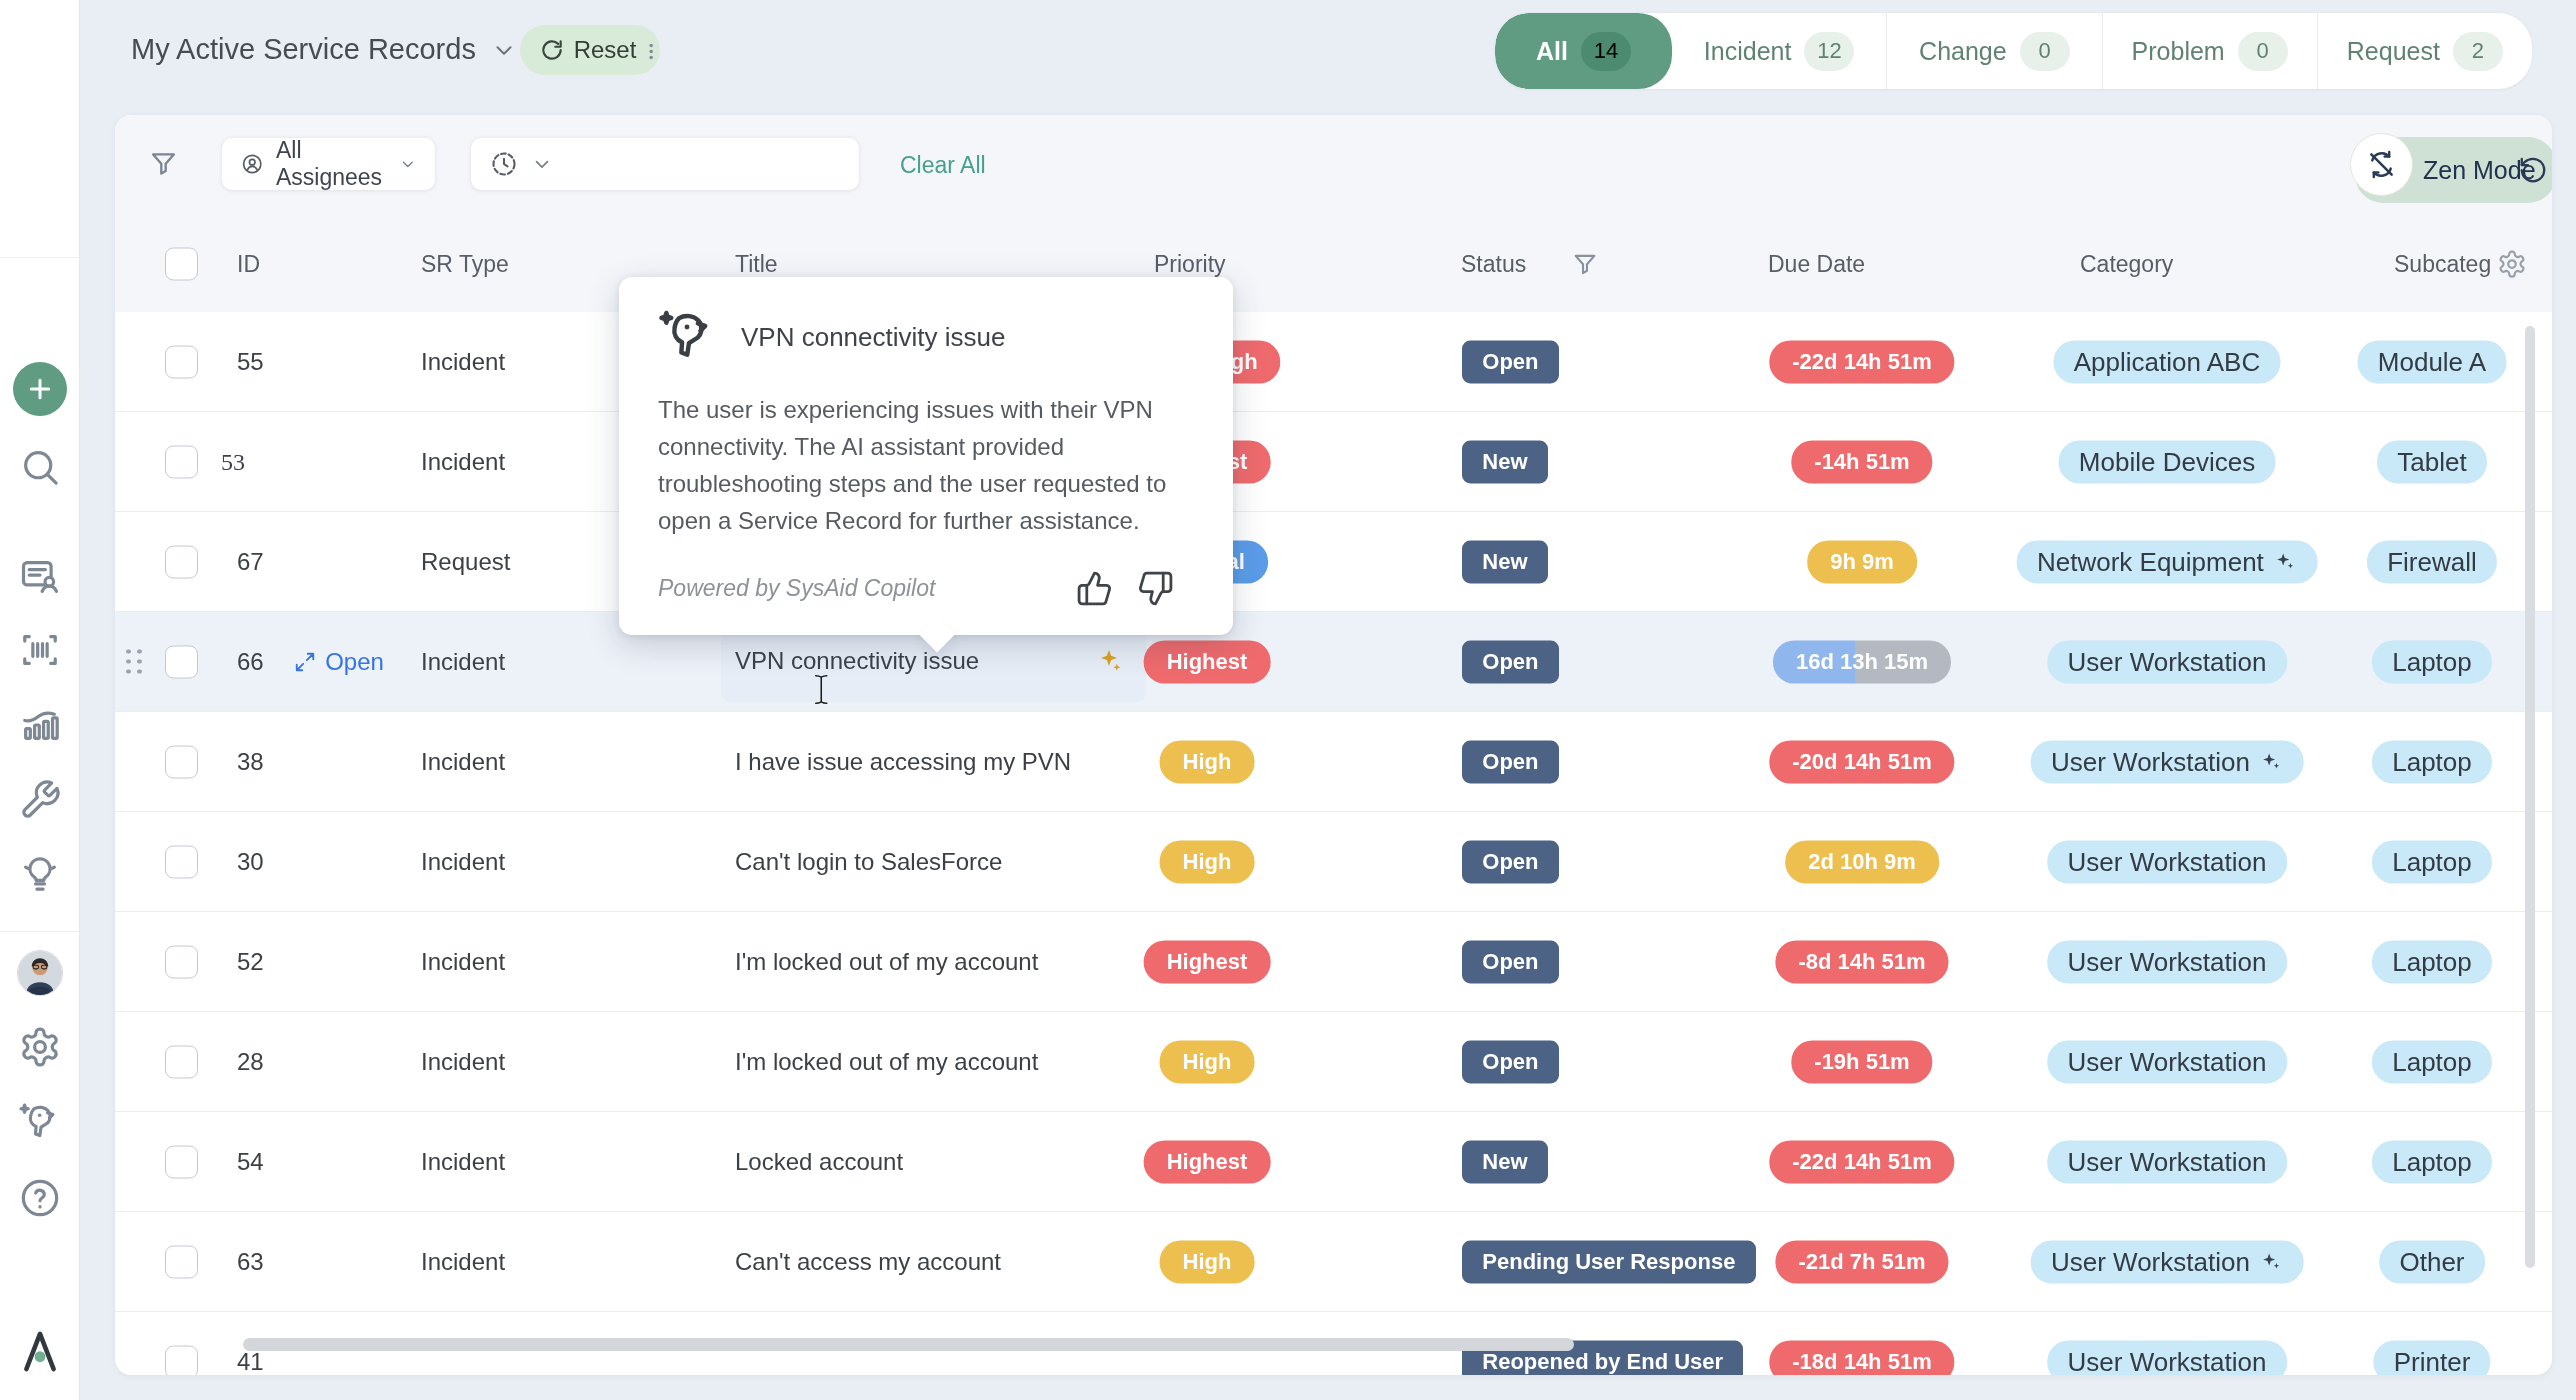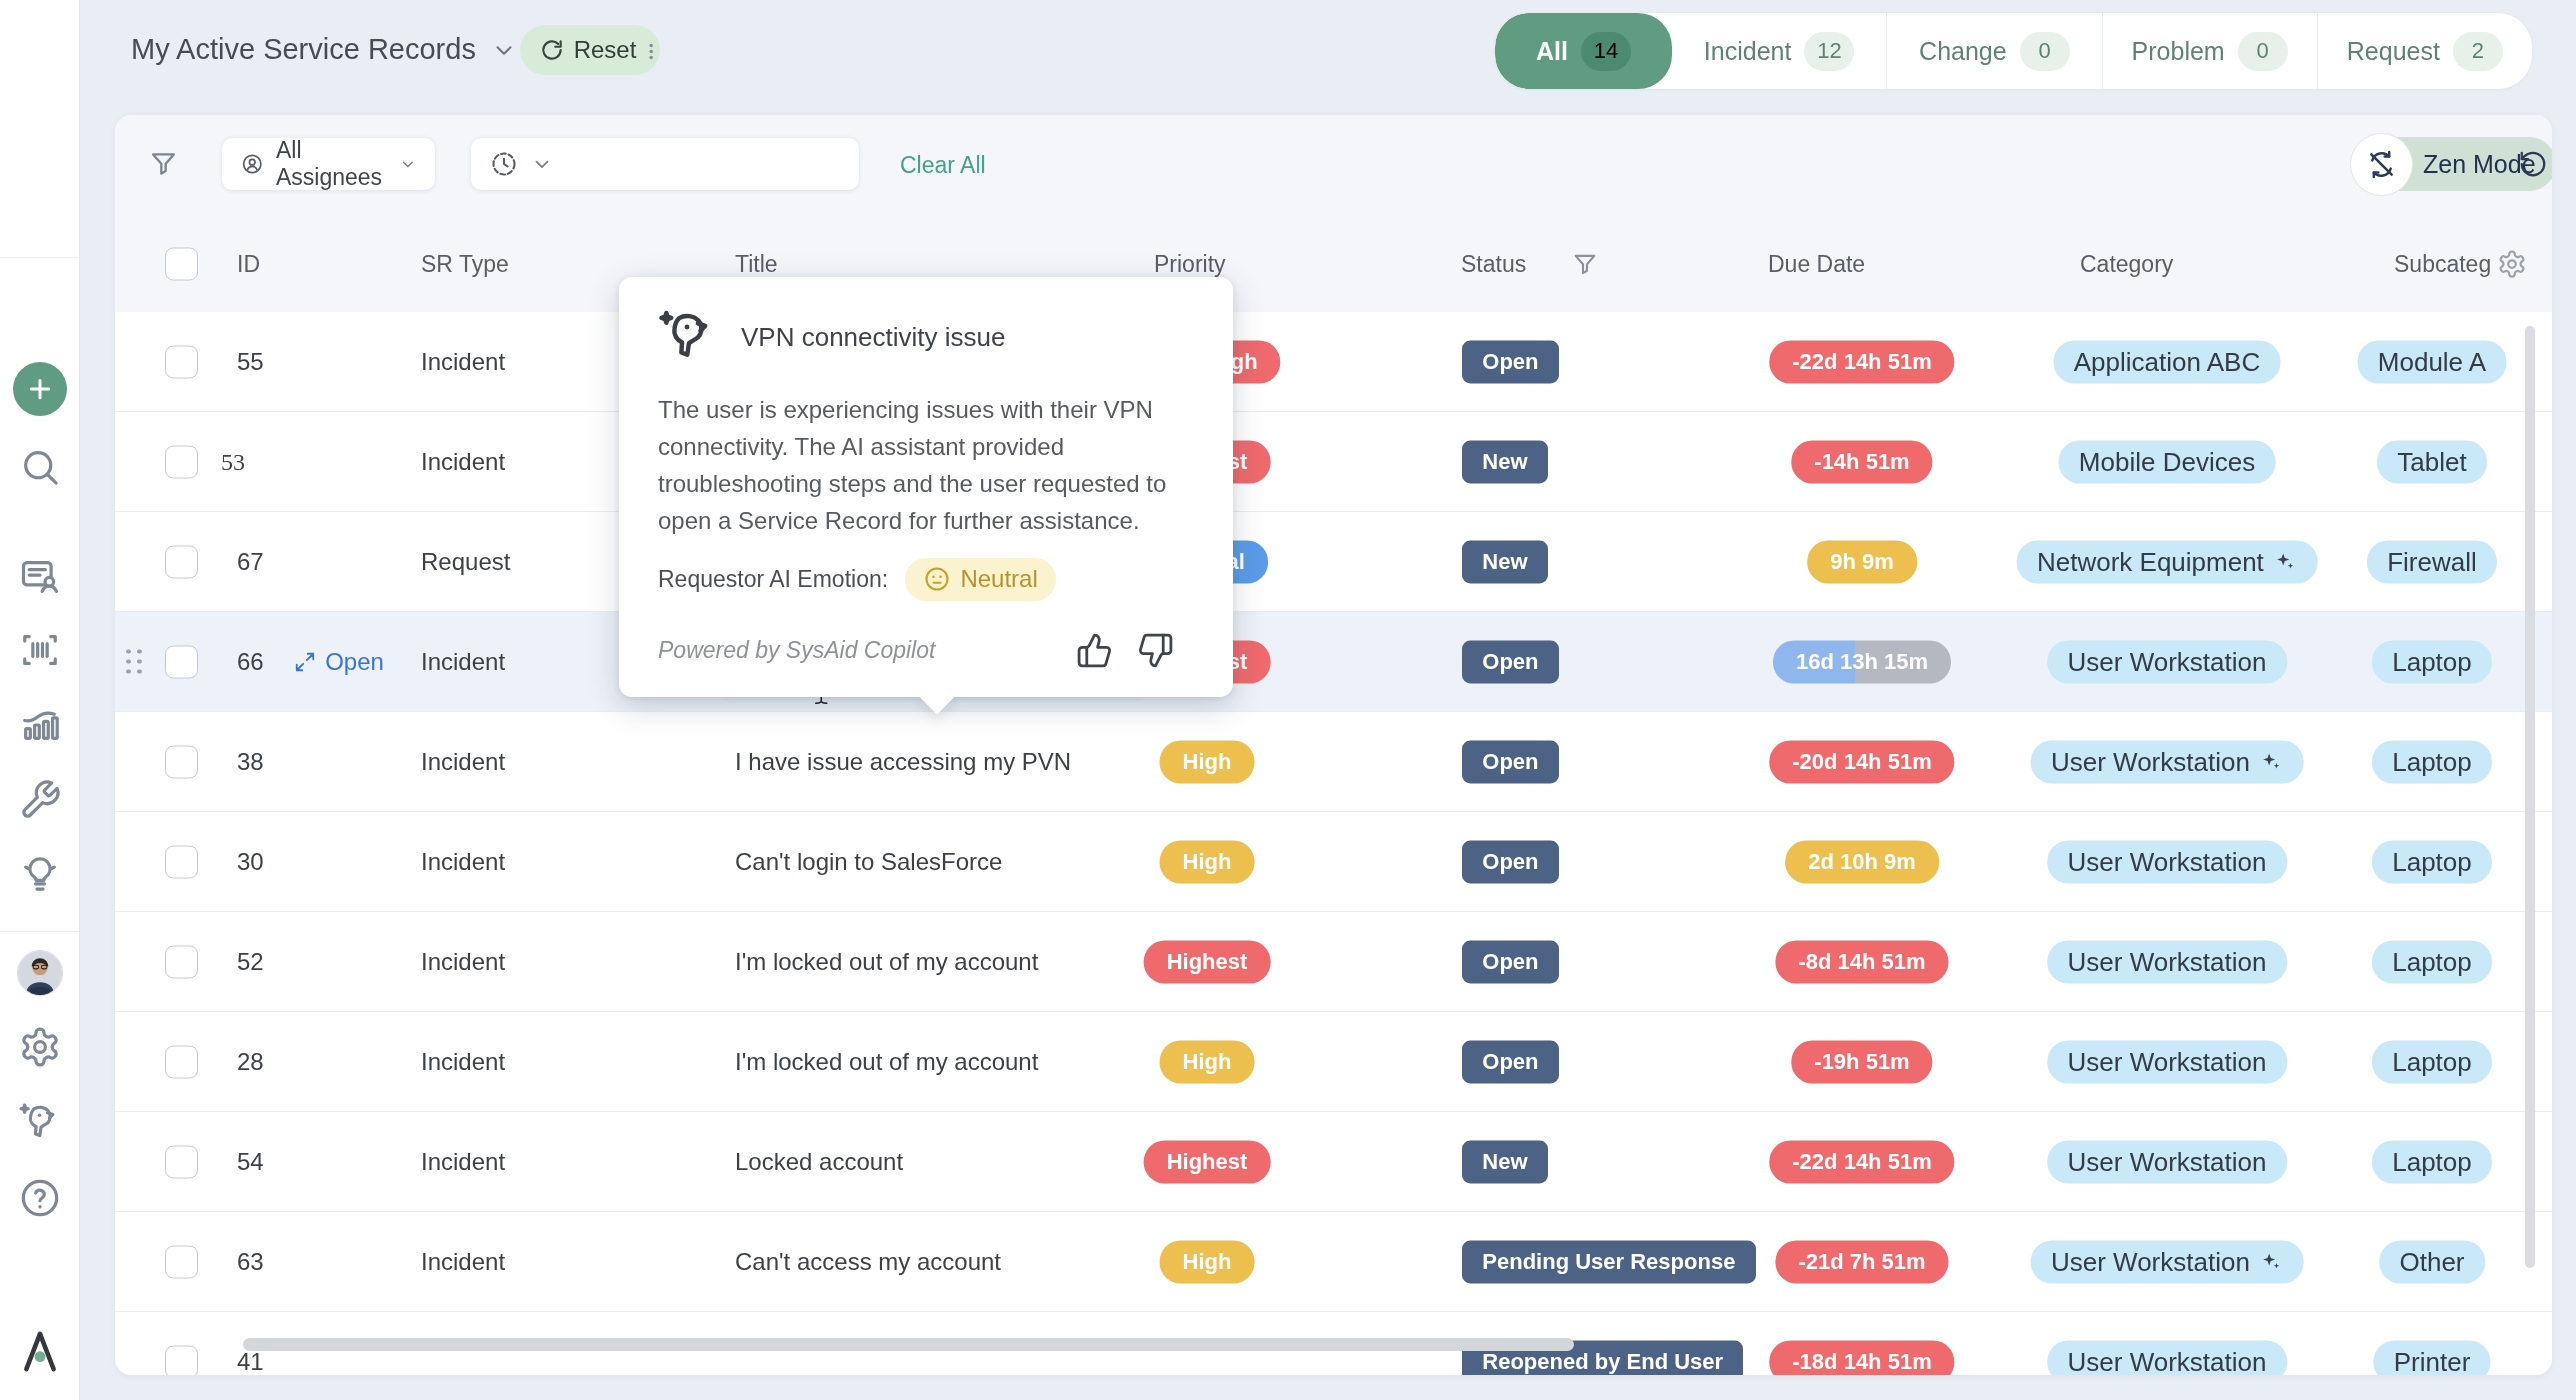--- a/index.html
+++ b/index.html
@@ -39,21 +39,21 @@
   #card-top{position:absolute;left:0;top:0;width:100%;height:197px;background:#f4f6fa;}
 
   
   #funnel-main{position:absolute;left:33px;top:33px;width:31px;height:31px;color:#7b8594;cursor:pointer;}
   .chip{position:absolute;top:23px;height:52px;background:#fff;border-radius:10.2px;box-shadow:0 0.9px 4.6px rgba(25,35,60,.10);display:flex;align-items:center;gap:13px;padding:0 18.5px;font-size:23px;color:#3f454d;cursor:pointer;}
   .chip .ic{width:28px;height:28px;color:#565d66;}
   .chip .chev{width:22px;height:22px;color:#767d86;}
   #chip-assignee{left:107px;width:176px;}
   #chip-status{left:356px;width:351px;}
   #clear-all{position:absolute;left:785px;top:37px;font-size:23px;color:#45a08d;cursor:pointer;}
-  #zen-pill{position:absolute;left:2240px;top:22px;width:201px;height:54px;background:#cfe0d5;border-radius:28px;cursor:pointer;}
+  #zen-pill{position:absolute;left:2240px;top:22px;width:201px;height:66px;background:#cfe0d5;border-radius:28px;cursor:pointer;}
   #zen-circle{position:absolute;left:-5.5px;top:-3.7px;width:61px;height:61px;border-radius:50%;background:#fff;border:0.9px solid #e0e7e1;display:flex;align-items:center;justify-content:center;color:#2c3a55;}
   #zen-circle .ic{width:33px;height:33px;}
   #zen-label{position:absolute;left:68px;top:50%;transform:translateY(-50%);font-size:25px;color:#22324e;}
   #zen-rot{position:absolute;left:163px;top:50%;transform:translateY(-50%);width:30px;height:30px;color:#2c3a55;}
 
   
   #thead{position:absolute;left:0;top:100px;width:100%;height:97px;font-size:23px;color:#585d66;}
   .th{position:absolute;top:50%;transform:translateY(-50%);cursor:pointer;white-space:nowrap;}
   .cb{width:33px;height:33px;border:1.8px solid #c2c8d2;border-radius:8.3px;background:#fff;box-sizing:border-box;cursor:pointer;}
   #th-funnel{position:absolute;left:1456px;top:50%;transform:translateY(-50%);width:28px;height:28px;color:#8a919b;cursor:pointer;}
@@ -617,34 +617,20 @@
     <div id="tt-icon">
         <svg viewBox="0 0 24 24" fill="none" stroke="currentColor" stroke-width="1.8" stroke-linecap="round" stroke-linejoin="round">
           <path d="M8.6 4.1c2.6-1.5 6.1-1 7.9 1.1 1.7 2 1.5 5-.3 6.8l-3.6 2.3-.7 4.7-2.4-.9.3-4.1c-2.2-.9-3.5-3.2-3.1-5.6.2-1.5.8-3.2 1.9-4.3z"></path>
           <circle cx="11.8" cy="7.7" r="1" fill="currentColor" stroke="none"></circle>
           <path d="M16.2 6.3l3 1-1.9 1.9M3.4 2l.5 1.5 1.5.5-1.5.5-.5 1.5-.5-1.5L1.4 4l1.5-.5z"></path>
         </svg>
       </div>
     <div id="tt-title">VPN connectivity issue</div>
   </div>
   <div id="tt-body">The user is experiencing issues with their VPN connectivity. The AI assistant provided troubleshooting steps and the user requested to open a Service Record for further assistance.</div>
-  <div id="tt-emotion">
-    <span>Requestor AI Emotion:</span>
-    <span id="emotion-pill">
-      <span class="ic">
-          <svg viewBox="0 0 24 24" fill="none" stroke="currentColor" stroke-width="1.8" stroke-linecap="round" stroke-linejoin="round">
-            <circle cx="12" cy="12" r="9"></circle>
-            <circle cx="9" cy="10" r="1.1" fill="currentColor" stroke="none"></circle>
-            <circle cx="15" cy="10" r="1.1" fill="currentColor" stroke="none"></circle>
-            <path d="M9 15.2h6"></path>
-          </svg>
-        </span>
-      <span>Neutral</span>
-    </span>
-  </div>
   <div id="tt-foot">
     <span id="tt-powered">Powered by SysAid Copilot</span>
     <span id="tt-thumbs">
       <span class="thumb">
           <svg viewBox="0 0 24 24" fill="none" stroke="currentColor" stroke-width="1.8" stroke-linecap="round" stroke-linejoin="round">
             <path d="M7 10v12"></path>
             <path d="M15 5.88L14 10h5.83a2 2 0 0 1 1.92 2.56l-2.33 8A2 2 0 0 1 17.5 22H4a2 2 0 0 1-2-2v-8a2 2 0 0 1 2-2h2.76a2 2 0 0 0 1.79-1.11L12 2a3.13 3.13 0 0 1 3 3.88z"></path>
           </svg>
         </span>
       <span class="thumb">

